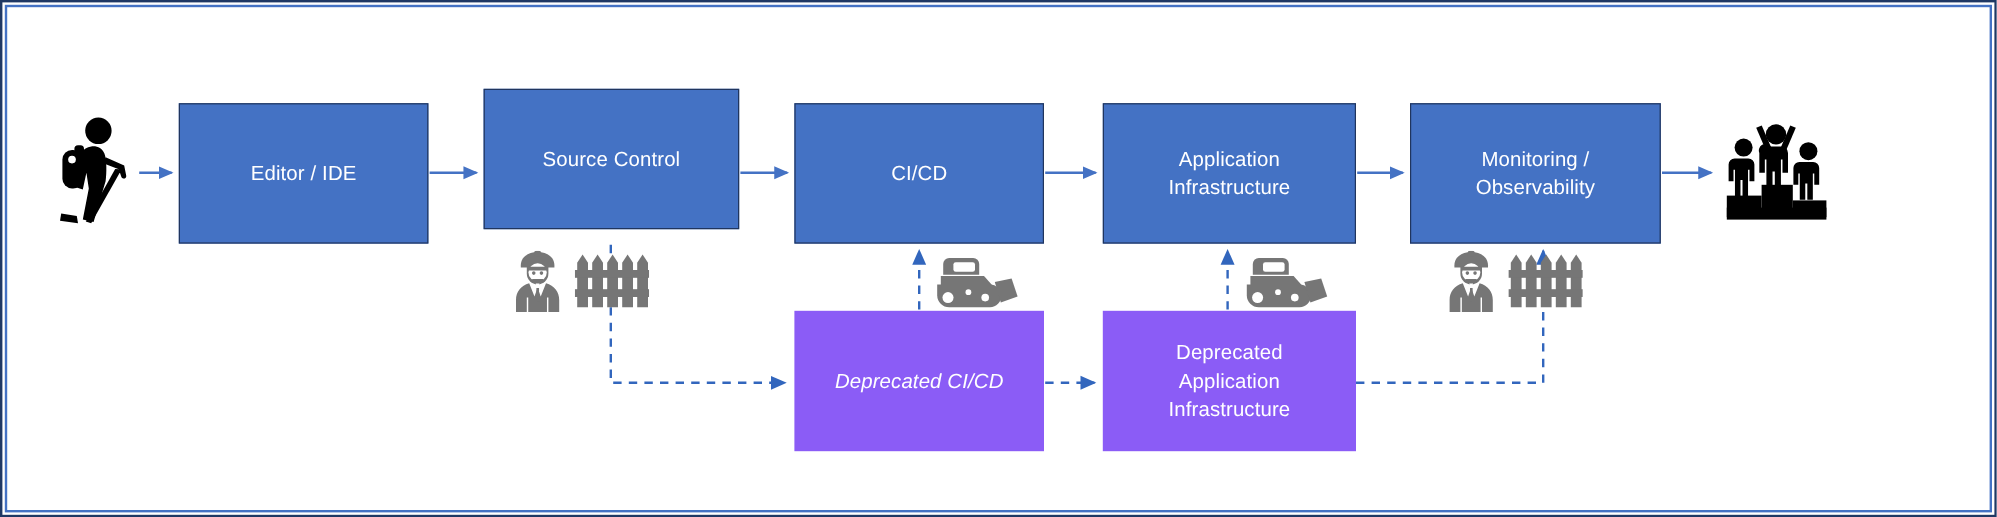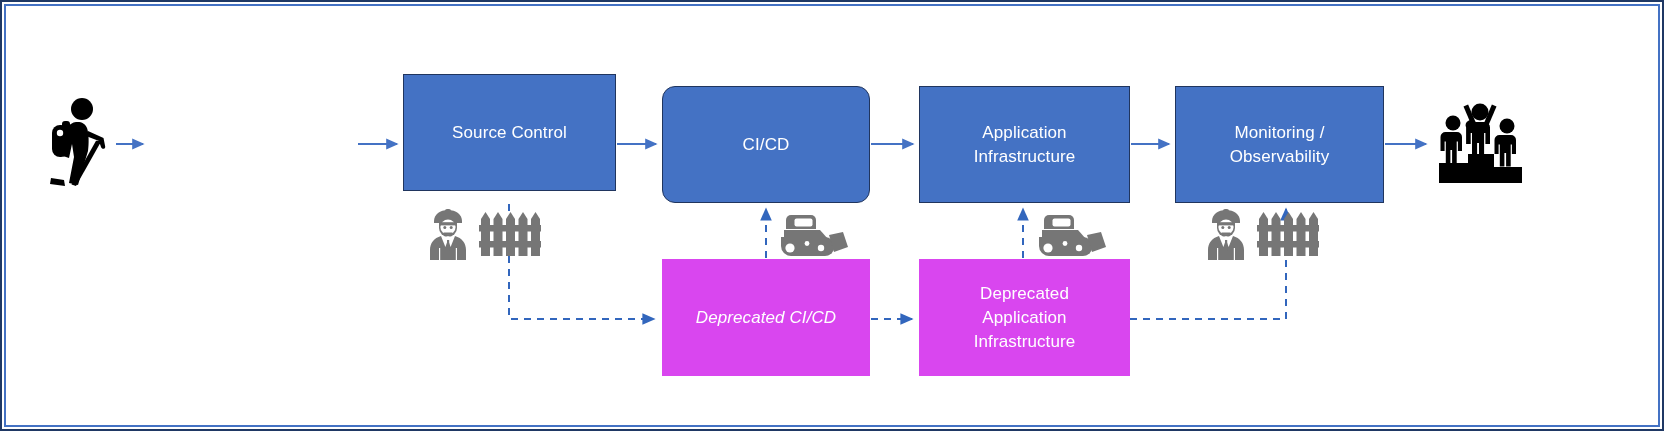--- a/index.html
+++ b/index.html
@@ -36,21 +36,21 @@
     line-height:24px;
     letter-spacing:.1px;
     white-space:pre-line;
     padding:2px 6px;
   }
   .node.primary{
     background:#4472c4;
     border:1.6px solid #20355e;
   }
   .node.deprecated{
-    background:#d946ef;
+    background:#8b5cf6;
     border:none;
   }
   .icon-wrap{position:absolute;}
   .icon-wrap svg{display:block;}
 </style>
 </head>
 <body>
 
 <div id="canvas">
   <div id="inner-frame"></div>
@@ -82,24 +82,25 @@
         <path marker-end="url(#ahd)" d="M764,256 L764,207"></path>
 
         <path marker-end="url(#ahd)" d="M869,317 L910,317"></path>
 
         <path marker-end="url(#ahd)" d="M1021,256 L1021,207"></path>
 
         <path marker-end="url(#ahd)" d="M1128,317 L1284,317 L1284,207"></path>
       </g>
     </svg>
 
+    <div class="node primary" style="left:147px;top:84px;width:208px;height:117px;">Editor / IDE</div>
 
     <div class="node primary" style="left:401px;top:72px;width:213px;height:117px;">Source Control</div>
 
-    <div class="node primary" style="left:660px;top:84px;width:208px;height:117px;border-radius:13px;">CI/CD</div>
+    <div class="node primary" style="left:660px;top:84px;width:208px;height:117px;">CI/CD</div>
 
     <div class="node primary" style="left:917px;top:84px;width:211px;height:117px;">Application
 Infrastructure</div>
 
     <div class="node primary" style="left:1173px;top:84px;width:209px;height:117px;">Monitoring /
 Observability</div>
 
     <div class="node deprecated" style="left:660px;top:257px;width:208px;height:117px;font-style:italic;">Deprecated CI/CD</div>
 
     <div class="node deprecated" style="left:917px;top:257px;width:211px;height:117px;">Deprecated

